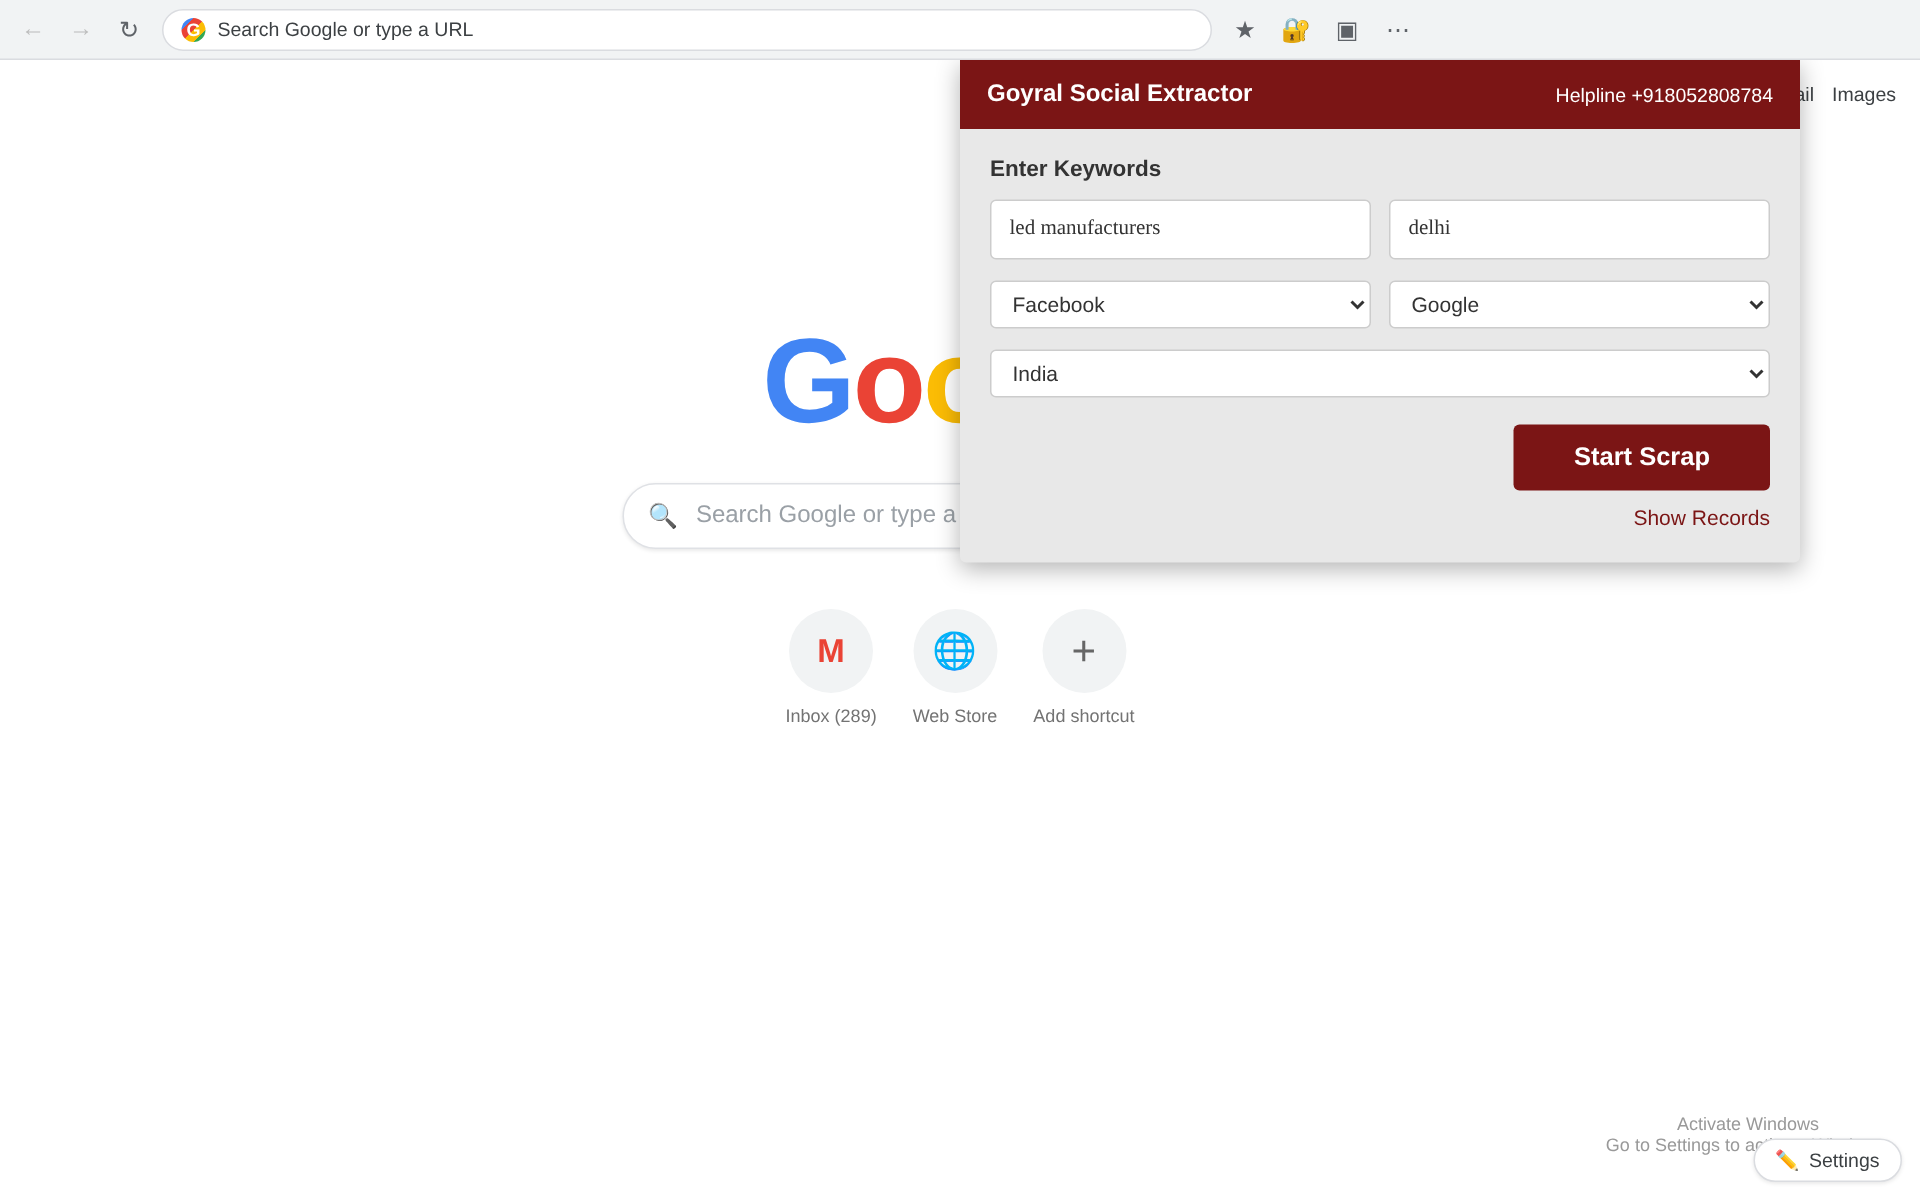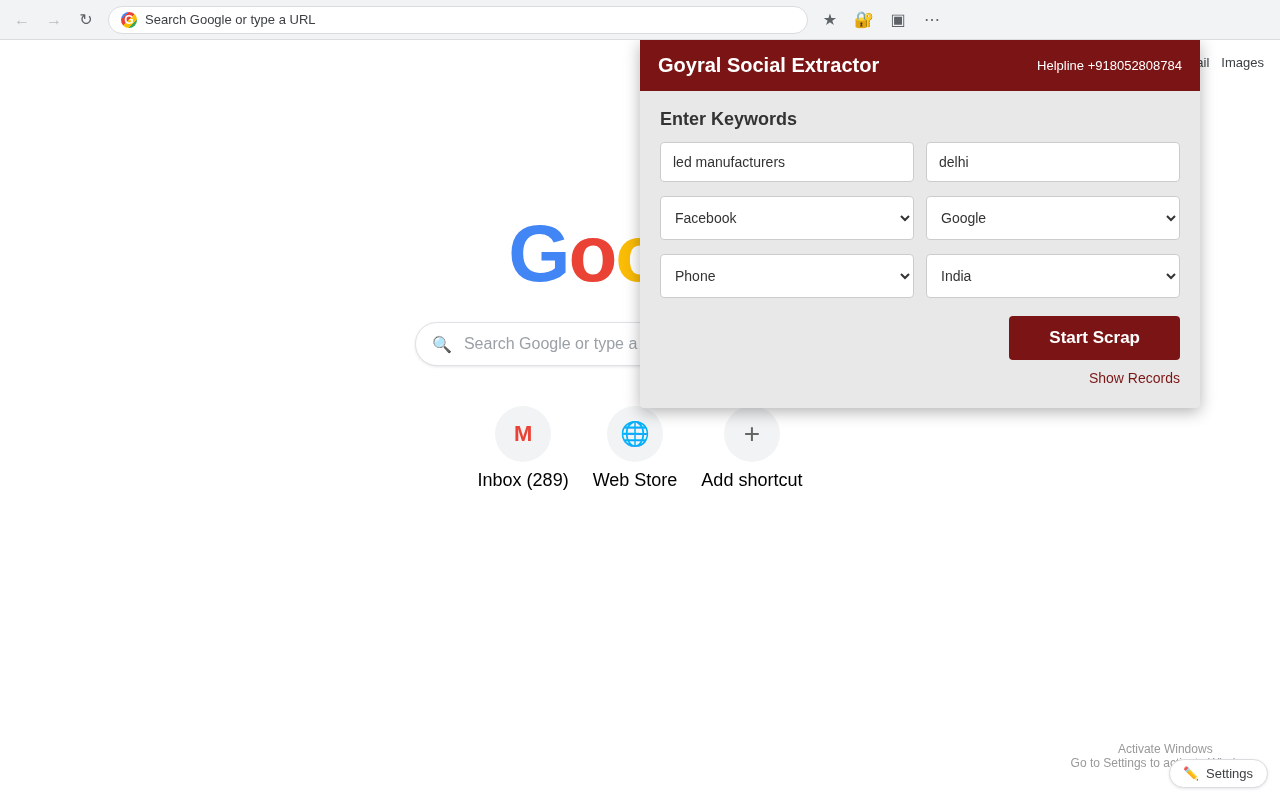--- a/index.html
+++ b/index.html
@@ -181,22 +181,22 @@
       height: 56px;
       border-radius: 50%;
       background: #f1f3f4;
       display: flex;
       align-items: center;
       justify-content: center;
       font-size: 24px;
     }
 
     .shortcut-label {
-      font-size: 18px;
-      color: #000000;
+      font-size: 12px;
+      color: #737373;
     }
 
     
     .windows-watermark {
       position: absolute;
       bottom: 30px;
       right: 20px;
       color: #999;
       font-size: 12px;
       text-align: center;
@@ -236,35 +236,35 @@
     .popup-header {
       background: #7b1515;
       color: #fff;
       padding: 14px 18px;
       display: flex;
       align-items: center;
       justify-content: space-between;
     }
 
     .popup-title {
-      font-size: 20px;
+      font-size: 16px;
       font-weight: 600;
     }
 
     .popup-helpline {
       font-size: 13px;
       color: #ffffff;
     }
 
     .popup-body {
       padding: 18px 20px 22px;
     }
 
     .section-label {
-      font-size: 18px;
+      font-size: 15px;
       color: #333;
       font-weight: 600;
       margin-bottom: 12px;
     }
 
     .input-row {
       display: flex;
       gap: 12px;
       margin-bottom: 14px;
     }
@@ -272,25 +272,26 @@
     .popup-input {
       flex: 1;
       height: 40px;
       border: 1px solid #ccc;
       border-radius: 4px;
       padding: 0 12px;
       font-size: 14px;
       background: #fff;
       color: #333;
       outline: none;
+      font-family: Liberation Serif, serif;
     }
 
     .popup-select {
       flex: 1;
-      height: 44px;
+      height: 32px;
       border: 1px solid #ccc;
       border-radius: 4px;
       padding: 0 10px;
       font-size: 14px;
       background: #fff;
       color: #333;
       outline: none;
       cursor: pointer;
       appearance: auto;
     }
@@ -419,25 +420,20 @@
         </select>
         <select class="popup-select">
           <option>Google</option>
           <option>Bing</option>
           <option>Yahoo</option>
         </select>
       </div>
 
       <div class="select-row">
         <select class="popup-select">
-          <option>Phone</option>
-          <option>Email</option>
-          <option>Both</option>
-        </select>
-        <select class="popup-select">
           <option>India</option>
           <option>USA</option>
           <option>UK</option>
           <option>Australia</option>
         </select>
       </div>
 
       <div class="btn-row">
         <button class="start-scrap-btn">Start Scrap</button>
         <button class="show-records-link">Show Records</button>

